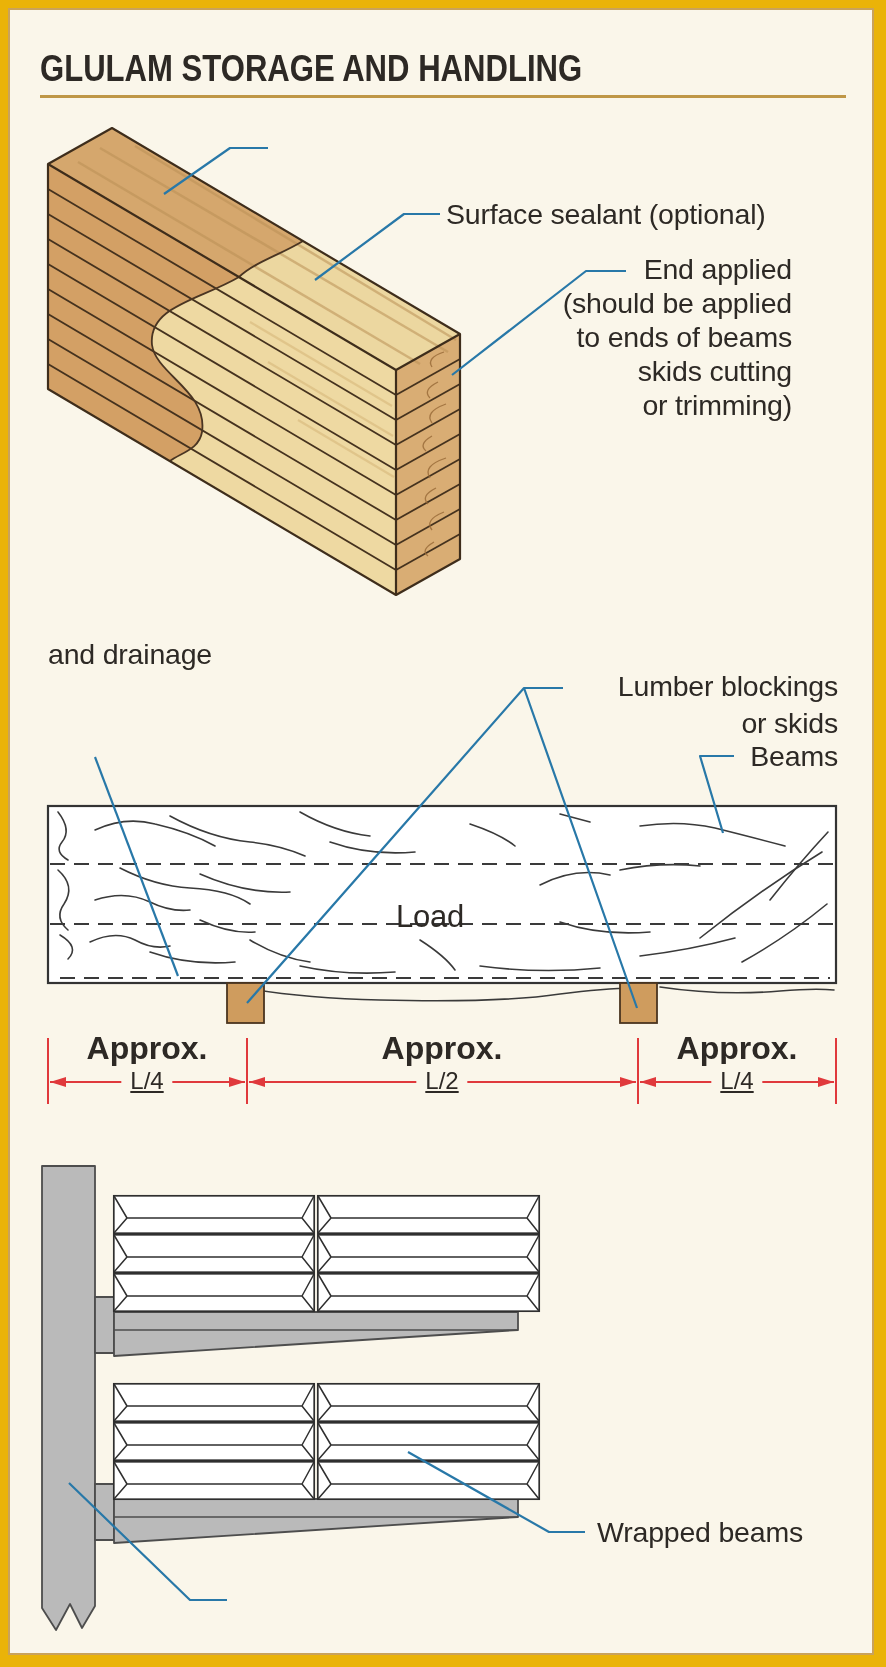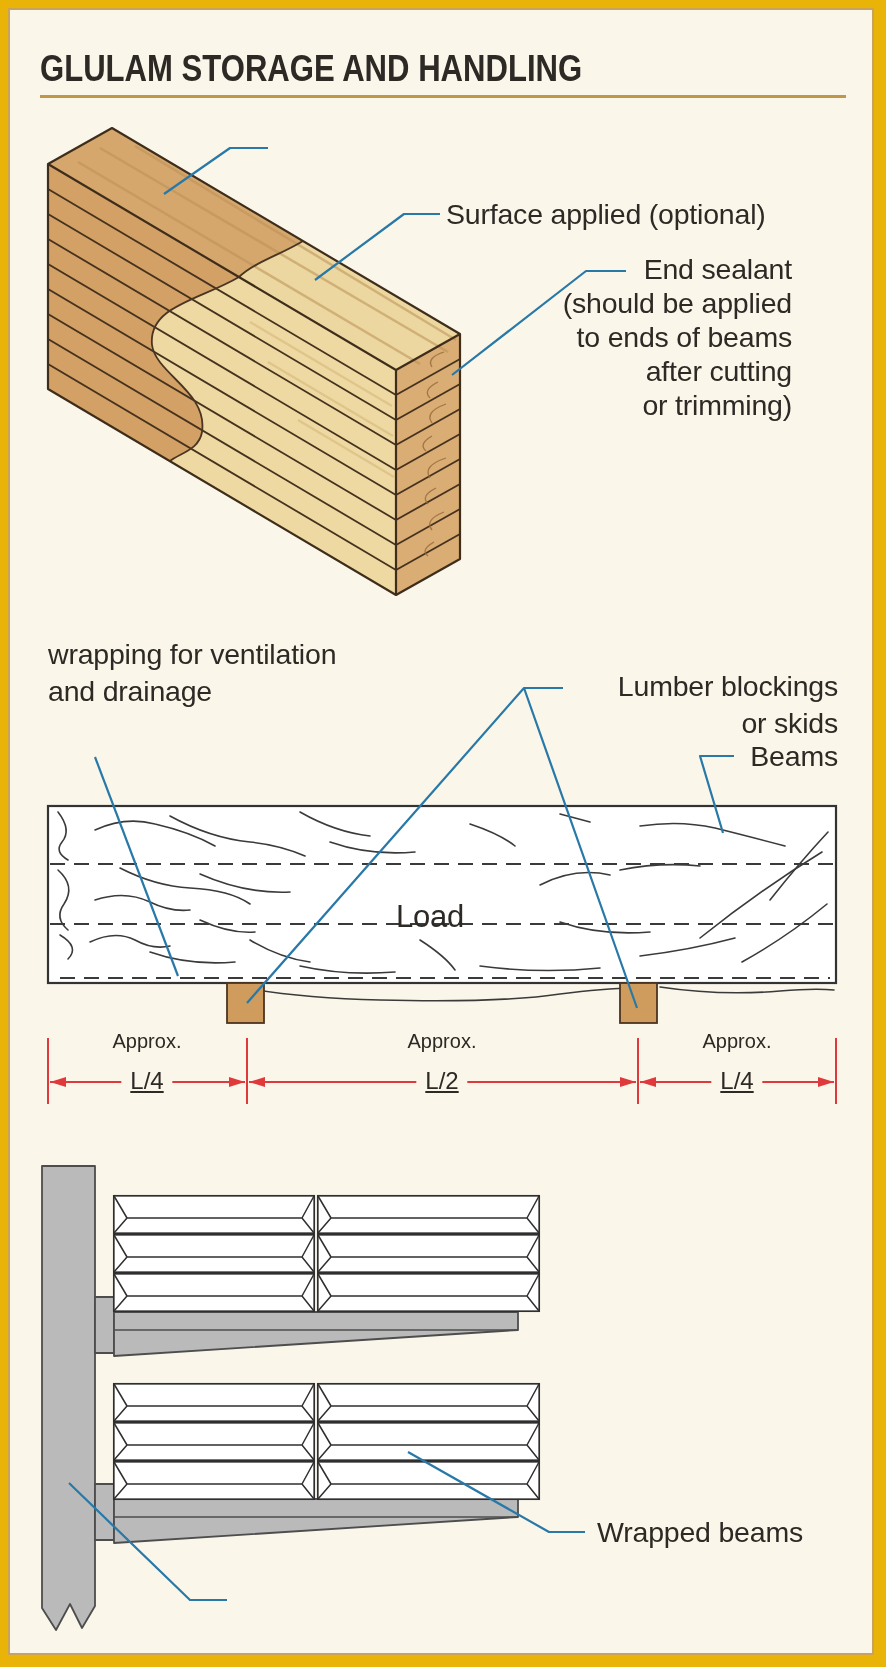--- a/index.html
+++ b/index.html
@@ -10,22 +10,22 @@
   .diagram-svg{position:absolute;left:0;top:0;width:886px;height:1667px;}
   .page-title{position:absolute;left:40px;top:48px;font-size:37px;font-weight:bold;
         color:var(--text-dark,#2d2925);letter-spacing:0px;white-space:nowrap;
         transform:scaleX(.84);transform-origin:left top;}
   .title-rule{position:absolute;left:40px;top:95px;width:806px;height:3px;
         background:var(--rule-gold,#bf9747);}
   .lbl{position:absolute;font-size:28.5px;color:var(--text-dark,#2d2925);
         letter-spacing:-0.2px;line-height:37px;white-space:nowrap;}
   .r{text-align:right;}
   .load-lbl{font-size:31px;}
-  .dim-prefix{position:absolute;font-size:20px;color:var(--text-dark,#2d2925);
-        transform:translateX(-50%);white-space:nowrap;}
+  .dim-prefix{position:absolute;font-size:32px;color:var(--text-dark,#2d2925);
+        transform:translateX(-50%);white-space:nowrap;font-weight:bold;}
   .dim-value{position:absolute;font-size:24px;color:var(--text-dark,#2d2925);
         transform:translateX(-50%);white-space:nowrap;background:var(--background,#faf6ea);
         padding:0 9px;line-height:34px;text-decoration:underline;}
   
   .leader{fill:none;stroke:var(--leader-blue,#2878a8);stroke-width:2.2;stroke-linejoin:round;}
   .wood-outline{fill:none;stroke:#3e2d1b;stroke-width:2.2;stroke-linejoin:round;}
   .lam{stroke:var(--lamination-line,#45321e);stroke-width:1.8;fill:none;}
   .streak-dark{stroke:#b98f55;stroke-width:2.5;opacity:.55;fill:none;}
   .streak-light{stroke:#dcbf85;stroke-width:2.2;opacity:.8;fill:none;}
   .grain-arc{stroke:#9a6c3a;stroke-width:1.3;fill:none;opacity:.85;}
@@ -205,31 +205,30 @@
       <path class="leader" d="M563,688 L524,688 L247,1003 M524,688 L637,1008"></path>
       <path class="leader" d="M734,756 L700,756 L723,833"></path>
       <path class="leader" d="M585,1532 L549,1532 L408,1452"></path>
       <path class="leader" d="M227,1600 L190,1600 L69,1483"></path>
     </g>
   </svg>
 
   <div class="page-title">GLULAM STORAGE AND HANDLING</div>
   <div class="title-rule"></div>
 
-  <div class="lbl" style="left:446px;top:196px;">Surface applied (optional)</div>
+  <div class="lbl" style="left:446px;top:196px;">Surface sealant (optional)</div>
   <div class="lbl r" style="right:94px;top:252px;line-height:34px;">
-    <div>End sealant</div>
+    <div>End applied</div>
     <div>(should be applied</div>
     <div>to ends of beams</div>
-    <div>after cutting</div>
+    <div>skids cutting</div>
     <div>or trimming)</div>
   </div>
 
   <div class="lbl" style="left:48px;top:636px;">
-    <div>wrapping for ventilation</div>
     <div>and drainage</div>
   </div>
   <div class="lbl r" style="right:48px;top:668px;">
     <div>Lumber blockings</div>
     <div>or skids</div>
   </div>
   <div class="lbl r" style="right:48px;top:738px;margin-left:48px;">Beams</div>
   <div class="lbl load-lbl" style="left:430px;top:882px;transform:translateX(-50%);margin-top:16px;">Load</div>
 
   <div class="dim-prefix" style="left:147px;top:1030px;">Approx.</div>

